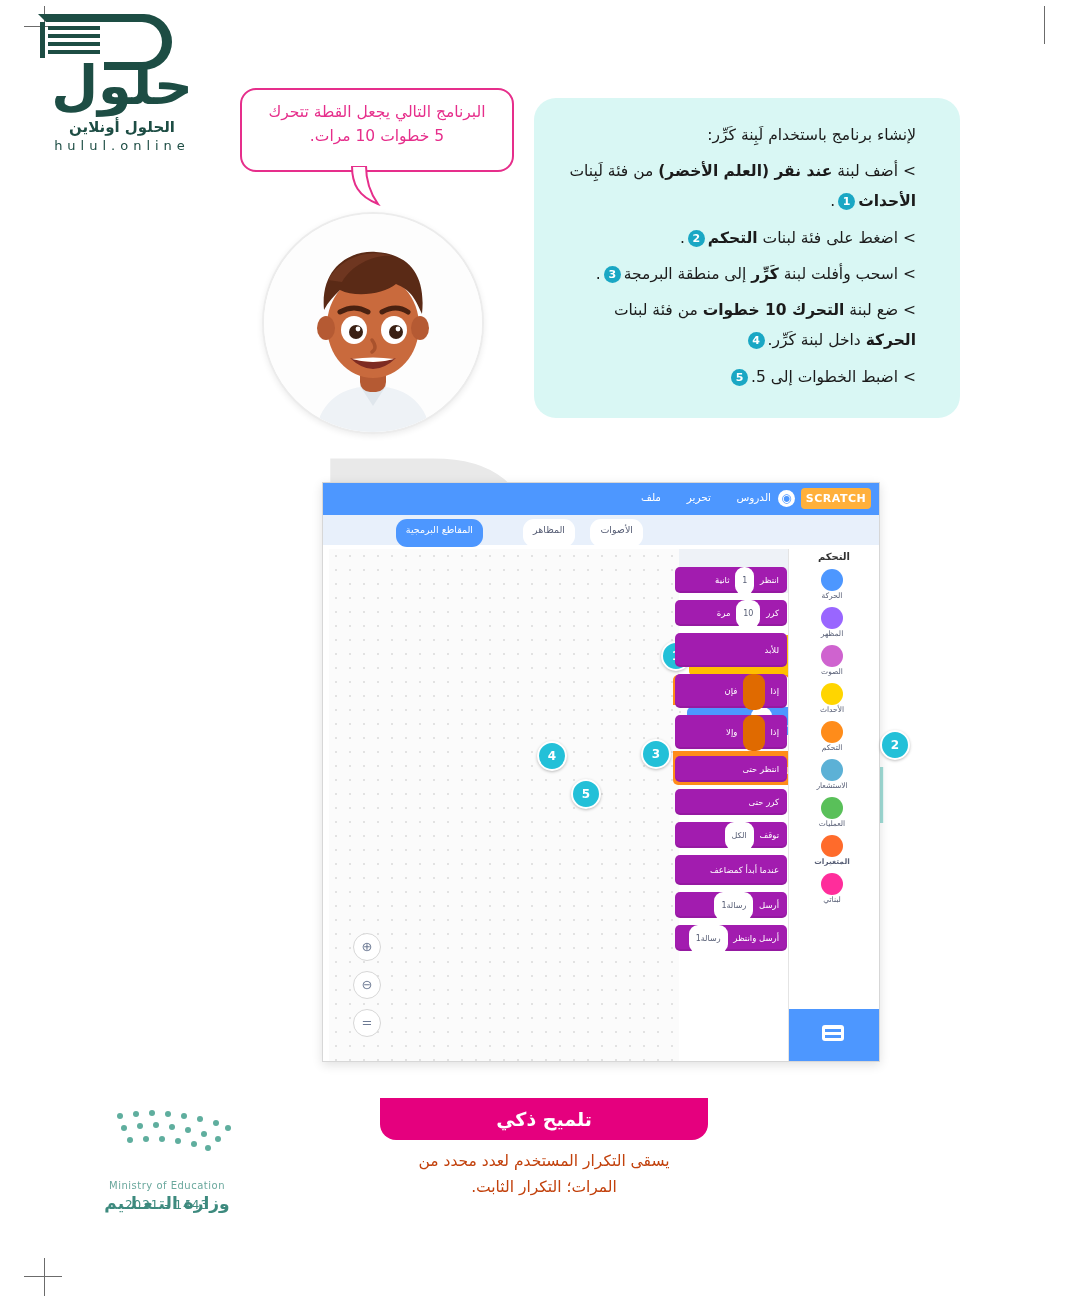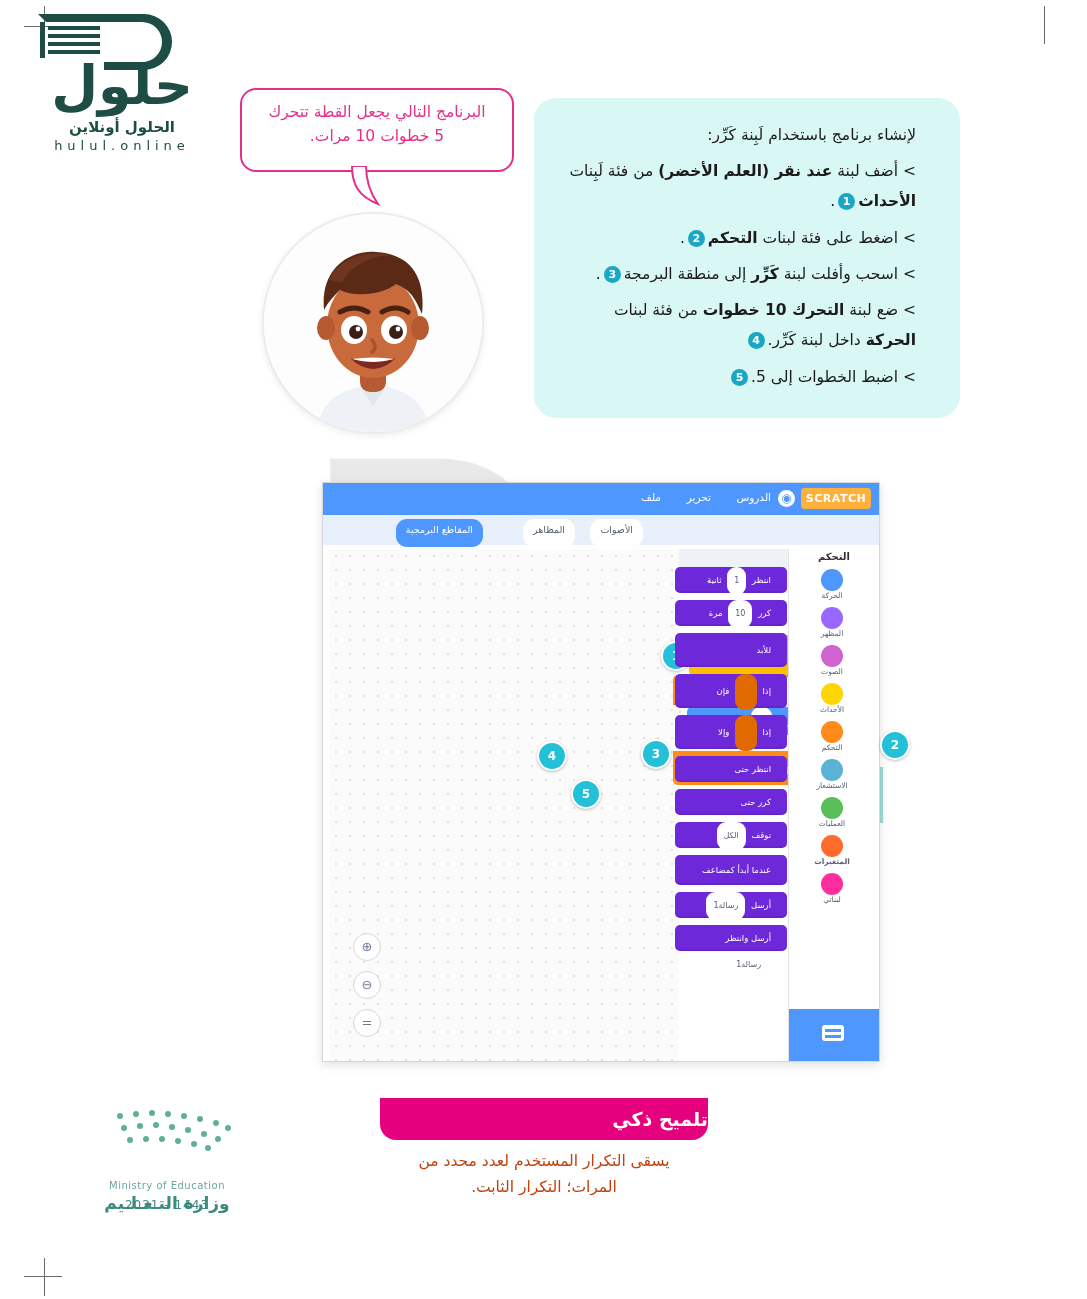--- a/index.html
+++ b/index.html
@@ -136,22 +136,22 @@
   .pal-head{
     position:absolute;right:6px;top:2px;width:78px;text-align:center;
     font-size:10px;font-weight:bold;color:#333;
   }
   .pal-bottom{
     position:absolute;right:0;bottom:0;width:90px;height:52px;background:#4d97ff;
   }
   .blocks-col{position:absolute;right:92px;top:84px;width:112px;}
   .blk{
     position:relative;height:26px;margin-bottom:7px;border-radius:5px;
-    background:#6d28d9;box-shadow:inset 0 -2px 0 rgba(0,0,0,.08);
-    font-size:8.5px;color:#fff;line-height:26px;padding:0 16px;direction:rtl;
+    background:#a21caf;box-shadow:inset 0 -2px 0 rgba(0,0,0,.08);
+    font-size:8.5px;color:#fff;line-height:26px;padding:0 8px;direction:rtl;
   }
   .blk .oval{
     display:inline-block;background:#fff;color:#575e75;border-radius:9px;
     padding:1px 7px;font-size:8px;margin:0 3px;
   }
   .canvas{
     position:absolute;left:6px;top:66px;width:350px;height:512px;
     background:#fbfbfb;
     background-image:radial-gradient(#e2e2e2 1px, transparent 1px);
     background-size:14px 14px;
@@ -189,21 +189,21 @@
   .step-badge{
     position:absolute;width:26px;height:26px;border-radius:50%;background:#23c0d8;
     color:#fff;font-size:12px;font-weight:bold;text-align:center;line-height:26px;
     border:2px solid #fff;box-shadow:0 1px 3px rgba(0,0,0,.25);
   }
 
   
   .tip-banner{
     left:380px;top:1098px;width:328px;height:42px;background:#e5007e;
     border-radius:0 0 16px 16px;color:#fff;font-size:19px;font-weight:bold;
-    line-height:42px;direction:rtl;
+    text-align:center;line-height:42px;direction:rtl;
   }
   .tip-text{
     left:360px;top:1148px;width:368px;text-align:center;color:#c2410c;
     font-size:15.5px;line-height:1.7;direction:rtl;
   }
 
   
   .min-dots{left:110px;top:1108px;width:130px;height:48px;}
   .min-ar{
     left:72px;top:1158px;width:190px;text-align:center;color:#3d8a7e;

